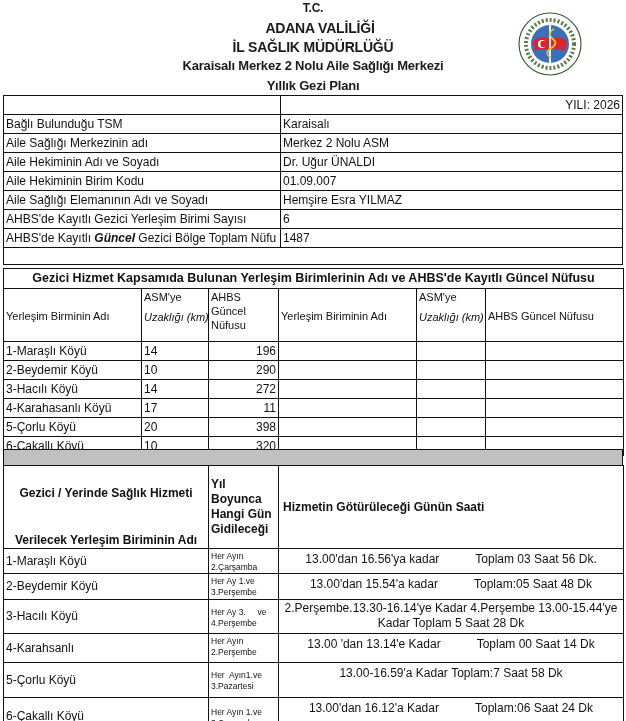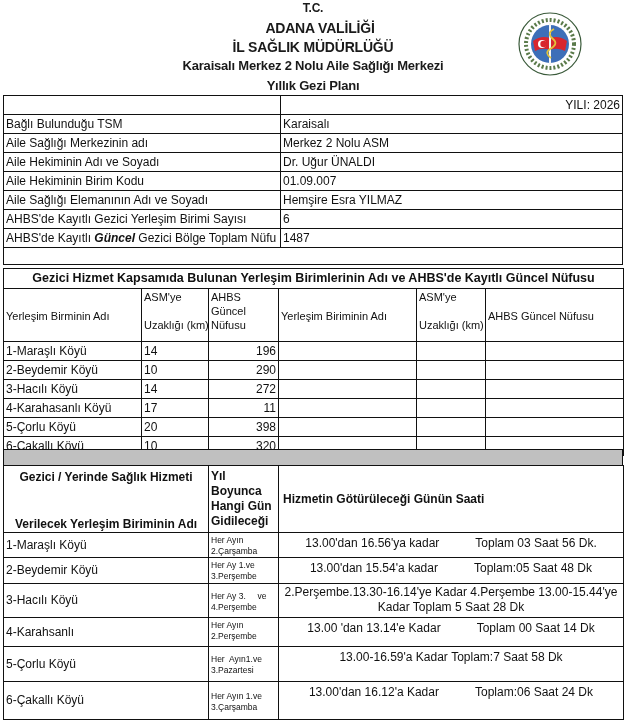--- a/index.html
+++ b/index.html
@@ -21,29 +21,29 @@
   #info { left: 3px; top: 95px; width: 620px; }
   #info td { height: 19px; }
   #info td.k { width: 277px; }
   #info .year { text-align: right; padding-right: 2px; }
   #info .empty td { height: 17px; }
 
   #villages { left: 3px; top: 268px; width: 620px; }
   #villages .title td { height: 20px; font-weight: bold; text-align: center; font-size: 12.5px; }
   #villages .sub td { height: 53px; font-size: 11px; vertical-align: top; padding-top: 1px; line-height: 14px; }
   #villages .sub td.mid { vertical-align: middle; }
-  #villages .sub td .bot { display: block; margin-top: 14px; }
+  #villages .sub td .bot { display: block; margin-top: 6px; font-style: italic; }
   #villages .row td { height: 19px; }
   #villages td.num { text-align: right; }
 
   .gray { position: absolute; left: 3px; top: 449px; width: 620px; height: 17px; background: #c0c0c0; border: 1px solid #111; }
 
   #sched { left: 3px; top: 465px; width: 620px; }
   #sched .head td { height: 63px; font-weight: bold; font-size: 12px; }
-  #sched .head td.c1 { text-align: center; vertical-align: top; padding-top: 4px; line-height: 15px; }
+  #sched .head td.c1 { text-align: center; vertical-align: top; padding-top: 20px; line-height: 15px; }
   #sched .head td.c1 .b { display: block; margin-top: 32px; }
   #sched .head td.c2 { text-align: left; line-height: 15px; white-space: normal; }
   #sched .head td.c3 { text-align: left; padding-left: 4px; }
   #sched td.name { font-size: 12px; }
   #sched td.day { font-size: 8.5px; line-height: 11px; white-space: normal; vertical-align: top; padding-top: 2px; }
   #sched td.time { text-align: center; vertical-align: top; padding-top: 3px; white-space: normal; line-height: 15px; font-size: 12px; }
   .gap { display: inline-block; width: 36px; }
 </style>
 </head>
 <body>

